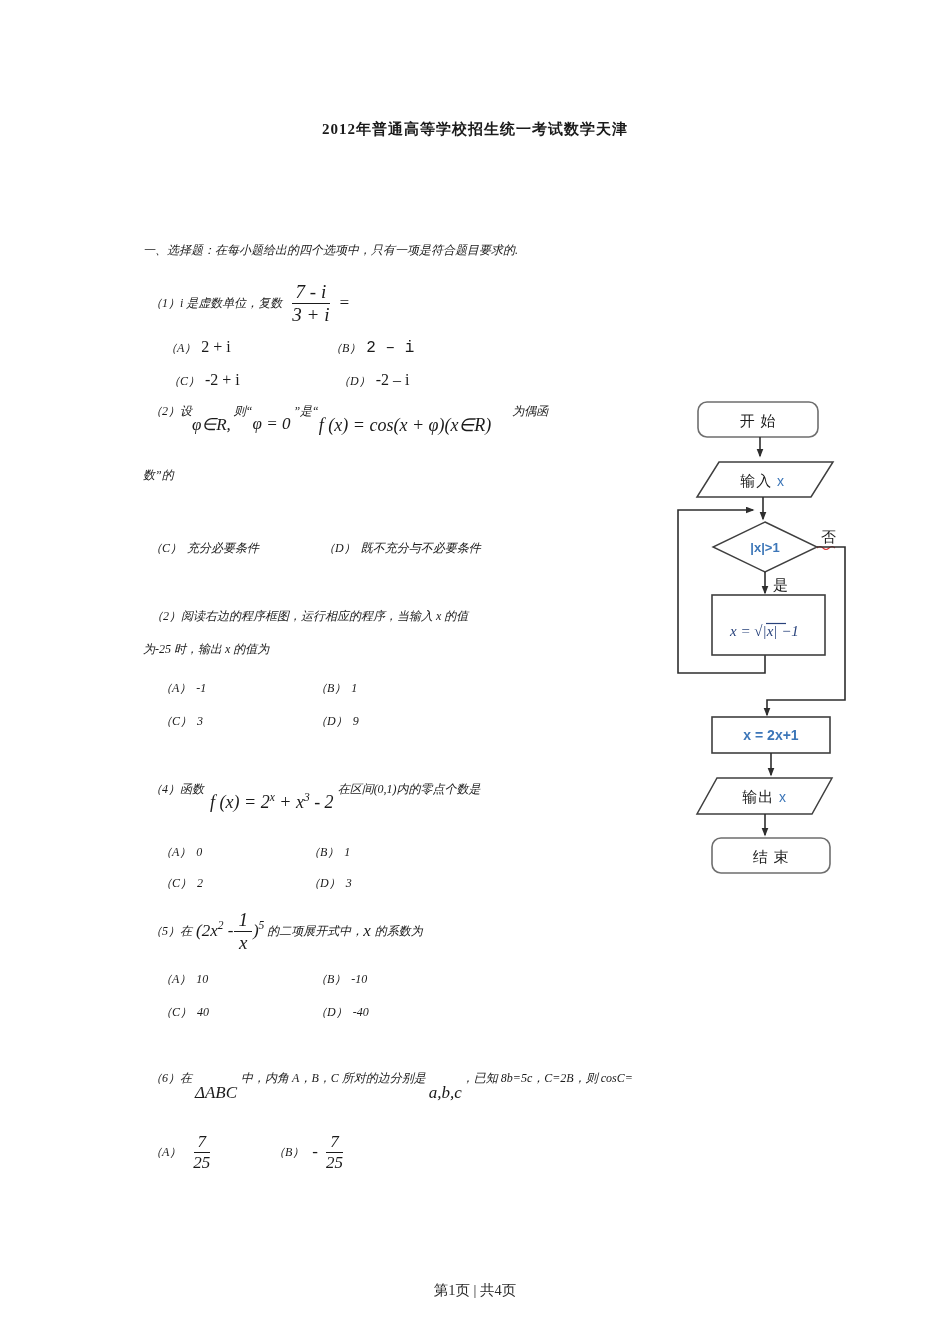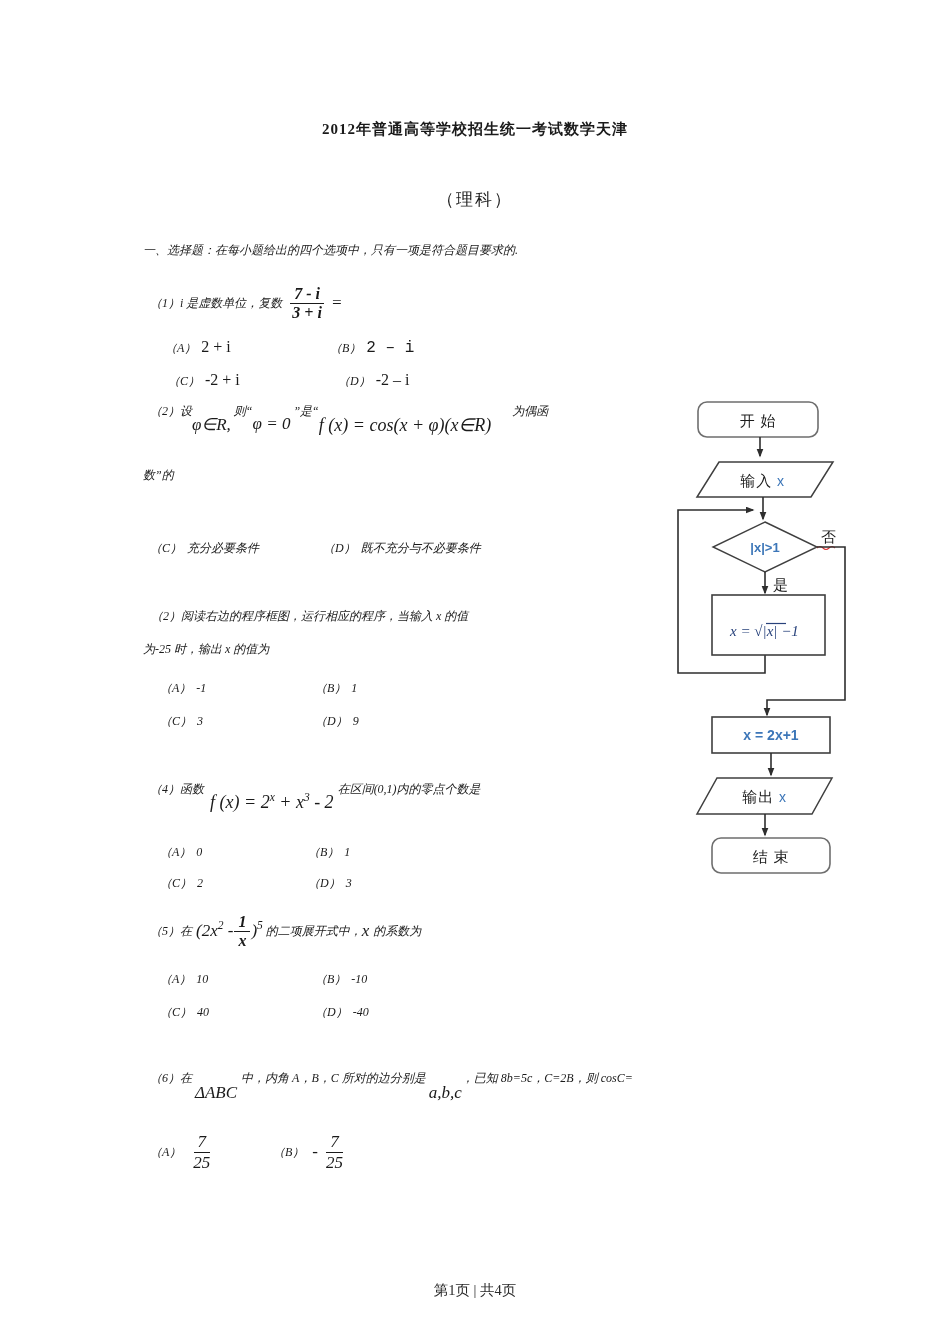--- a/index.html
+++ b/index.html
@@ -15,38 +15,37 @@
   .m17{font-size:17px;}
   .sup{font-size:11.5px;position:relative;top:-7px;font-style:italic;}
   .line-flex{display:flex;align-items:flex-start;}
   .vcenter{display:flex;align-items:center;}
   .dn{margin-top:11px;}
   .dn2{margin-top:13px;}
   .frac{display:inline-flex;flex-direction:column;align-items:center;
         font-family:"Liberation Serif",serif;line-height:1.12;vertical-align:middle;}
   .frac .num{padding:0 4px;border-bottom:1.4px solid #1a1a1a;font-style:italic;}
   .frac .den{padding:0 4px;font-style:italic;}
-  .frac.f16{font-size:16px;font-weight:bold;}
+  .frac.f16{font-size:19px;}
   .frac.f17{font-size:17px;}
   .optrow{position:absolute;left:0;width:100%;height:24px;font-size:16px;}
   .optrow .opt{position:absolute;top:0;white-space:nowrap;}
   .opt .otext{margin-left:5px;}
   .footer{font-size:14.5px;color:#2a2a2a;}
   svg text{font-family:"Liberation Serif",serif;}
   .fc-cn{font-size:15px;fill:#1c1c1c;letter-spacing:1px;}
   .fc-blue{font-family:"Liberation Sans",sans-serif;fill:#3c76b8;}
   .fc-sqrt{font-family:"Liberation Serif",serif;font-style:italic;fill:#28427b;font-size:15px;}
 </style>
 </head>
 <body>
 
 <div class="page">
 
   <div class="abs center title" style="top:120px;">2012年普通高等学校招生统一考试数学天津</div>
-  <div class="abs center subtitle" style="top:188px;">（理科）</div>
   <div class="abs cn" style="left:143px;top:242px;">一、选择题：在每小题给出的四个选项中，只有一项是符合题目要求的.</div>
 
   <div class="abs line-flex vcenter" style="left:150px;top:278px;height:50px;">
     <span class="cn">（1）i 是虚数单位，复数</span>
     <span class="frac f16" style="margin-left:6px;">
       <span class="num">7 - i</span>
       <span class="den">3 + i</span>
     </span>
     <span class="math m17" style="margin-left:5px;">=</span>
   </div>

